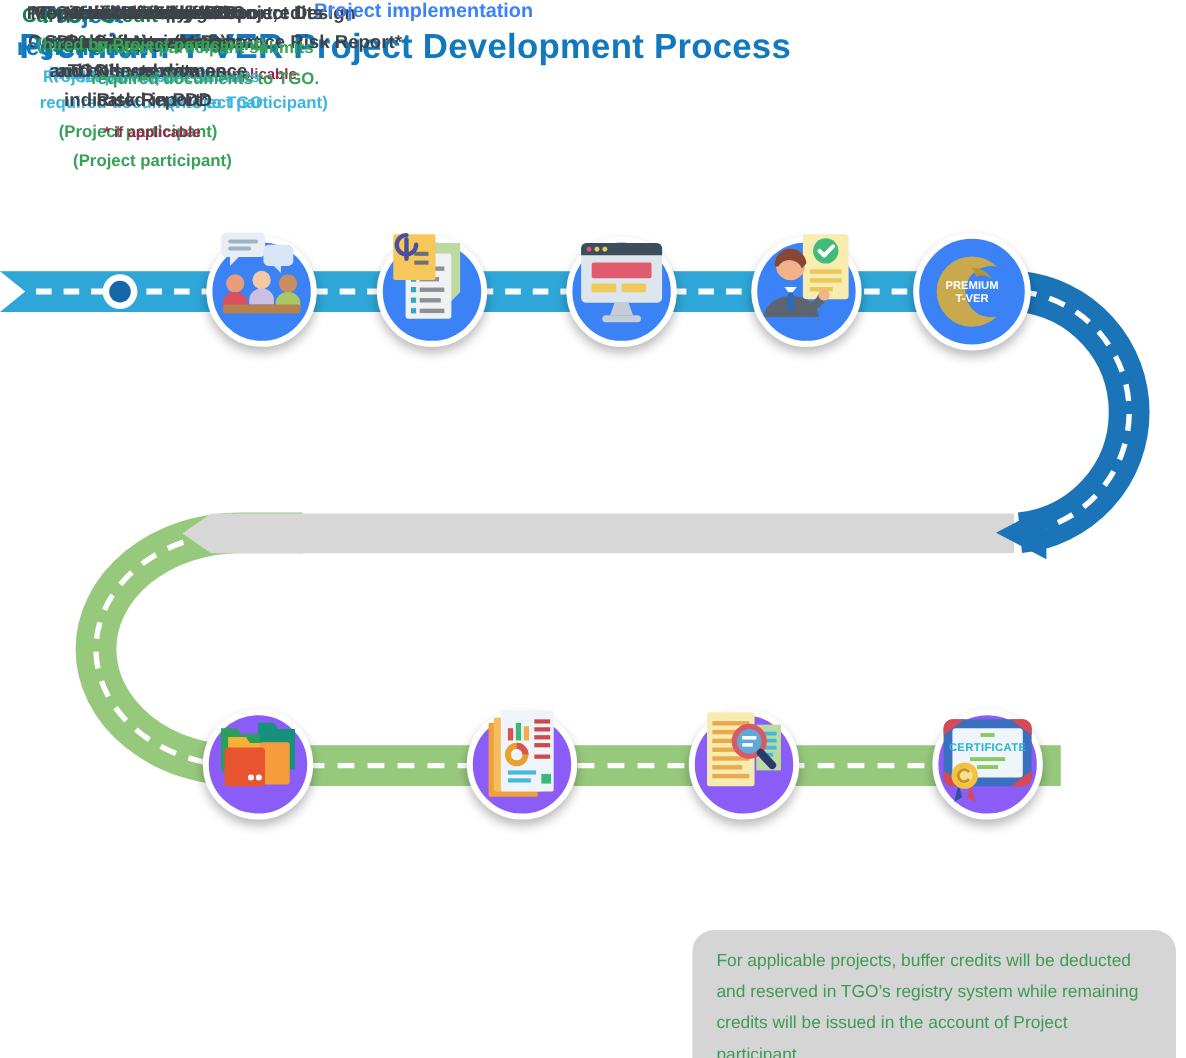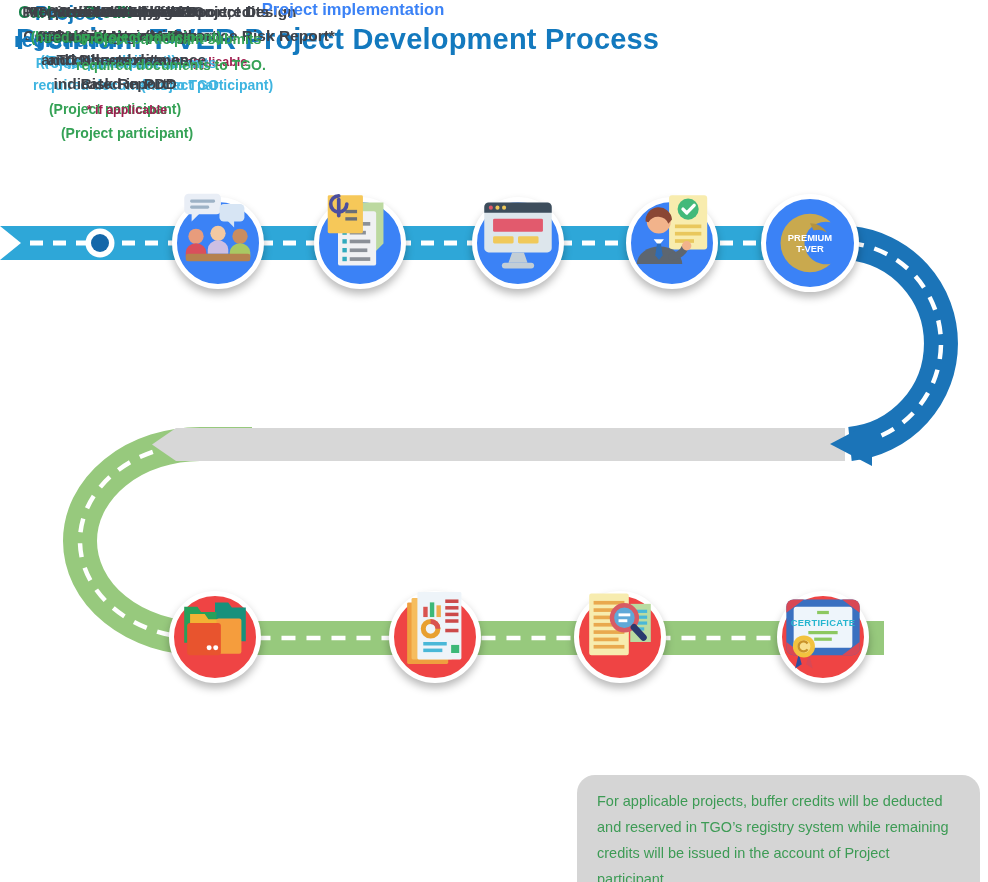--- a/index.html
+++ b/index.html
@@ -13,21 +13,21 @@
   .sub-teal{font-size:14px;line-height:22px;font-weight:700;color:#3EB4E0;}
   .sub-green{font-size:14px;line-height:22px;font-weight:700;color:#35A256;}
   .note-red{font-size:12.5px;line-height:20px;font-weight:700;color:#A01E50;}
   .mt4{margin-top:4px;} .mt2{margin-top:2px;}
   .big-blue{font-size:20px;line-height:27px;font-weight:800;color:#1379BE;}
   .big-green{font-size:17px;line-height:25px;font-weight:800;color:#16824A;}
   .band-label{font-size:16.5px;font-weight:700;color:#3b82f6;padding-left:23px;}
   .node{position:absolute;width:92px;height:92px;border-radius:50%;
         background:#3b82f6;border:5px solid #fff;box-sizing:border-box;
         box-shadow:0 5px 9px rgba(0,0,0,.28);z-index:2;}
-  .node.green{background:#ef4444;}
+  .node.green{background:#8b5cf6;}
   .node.logo{width:98px;height:98px;}
   .node svg{position:absolute;left:50%;top:50%;transform:translate(-50%,-56%);
             width:88px;height:88px;overflow:visible;}
   .node.logo svg{transform:translate(-50%,-50%);}
   .note-box{position:absolute;left:577px;top:775px;width:403px;background:#D5D5D5;
             border-radius:18px;padding:13px 20px;box-sizing:border-box;z-index:3;
             font-size:14.5px;line-height:26px;font-weight:400;color:#3D9B55;text-align:left;}
 </style>
 </head>
 <body>

